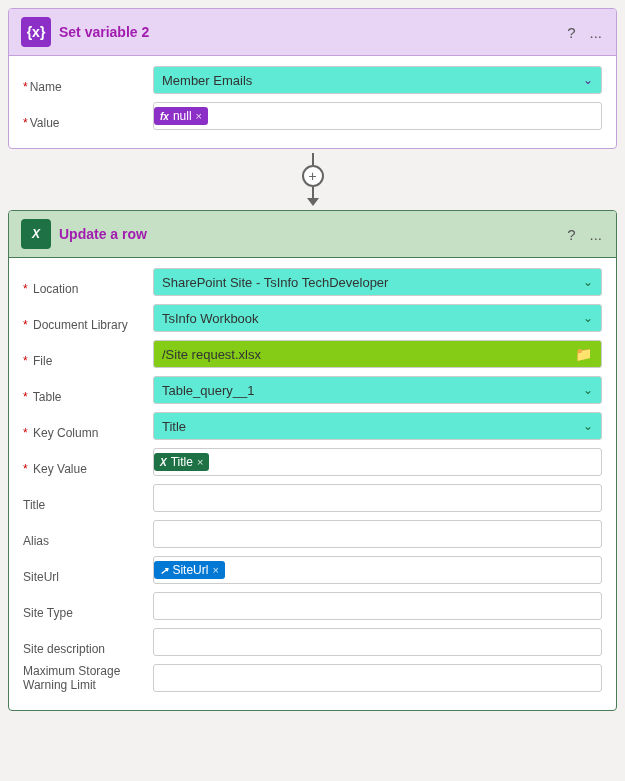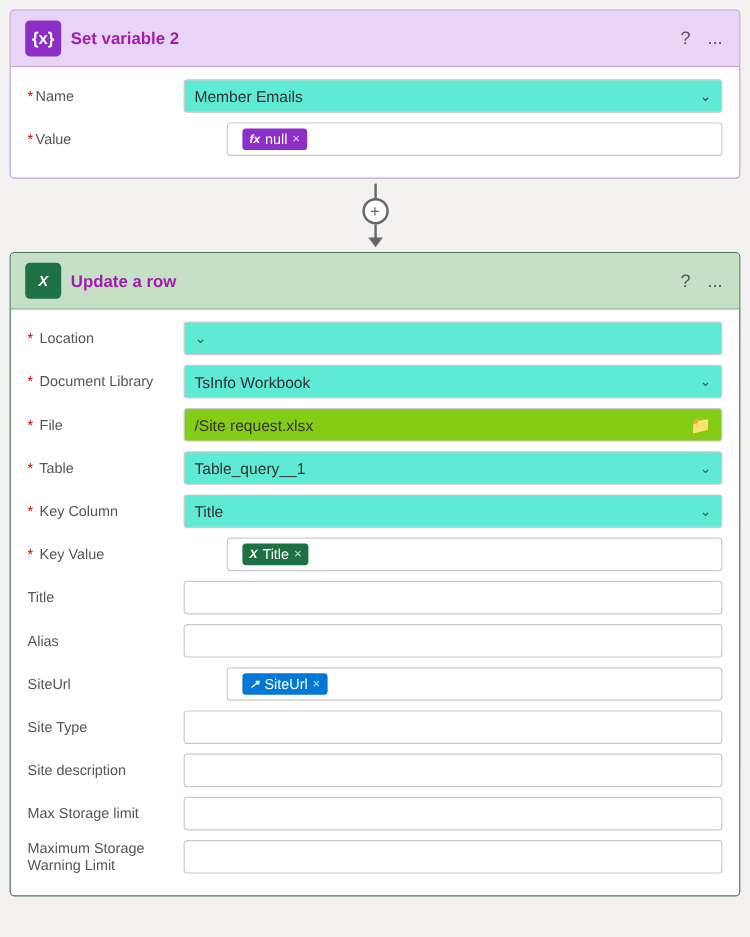--- a/index.html
+++ b/index.html
@@ -78,21 +78,21 @@
       align-items: center;
       padding: 2px;
     }
 
     .card-body {
       padding: 10px 14px;
     }
 
     .field-row {
       display: flex;
-      align-items: center;
+      align-items: flex-end;
       margin-bottom: 8px;
     }
 
     .field-label {
       width: 130px;
       min-width: 130px;
       font-size: 12px;
       color: #555;
     }
 
@@ -117,28 +117,27 @@
 
     .dropdown-arrow {
       color: #5c2d91;
       font-size: 12px;
     }
 
     .token-field {
       flex: 1;
       border: 1px solid #ccc;
       border-radius: 3px;
-      padding: 4px 12px;
+      padding: 4px 0;
       font-size: 13px;
       background: #fff;
       display: flex;
       align-items: center;
       gap: 6px;
       min-height: 28px;
-      margin-left: 36px;
     }
 
     .token {
       display: flex;
       align-items: center;
       gap: 4px;
       padding: 2px 6px;
       border-radius: 3px;
       font-size: 12px;
     }
@@ -347,20 +346,21 @@
       </div>
     </div>
 
     <div class="update-body">
 
       <div class="field-row">
         <div class="field-label">
           <span class="required">*</span> Location
         </div>
         <div class="field-input-with-dropdown">
+          <span>SharePoint Site - TsInfo TechDeveloper</span>
           <span class="dropdown-arrow" style="color:#1e7145;">⌄</span>
         </div>
       </div>
 
       <div class="field-row">
         <div class="field-label">
           <span class="required">*</span> Document Library
         </div>
         <div class="field-input-with-dropdown">
           <span>TsInfo Workbook</span>
@@ -437,24 +437,20 @@
         <div class="field-label">Site Type</div>
         <div class="empty-input"></div>
       </div>
 
       <div class="field-row">
         <div class="field-label">Site description</div>
         <div class="empty-input"></div>
       </div>
 
 
-      <div class="field-row">
-        <div class="field-label">Max Storage limit</div>
-        <div class="empty-input"></div>
-      </div>
 
       <div class="field-row">
         <div class="field-label">Maximum Storage Warning Limit</div>
         <div class="empty-input"></div>
       </div>
 
     </div>
   </div>
 </div>
 

